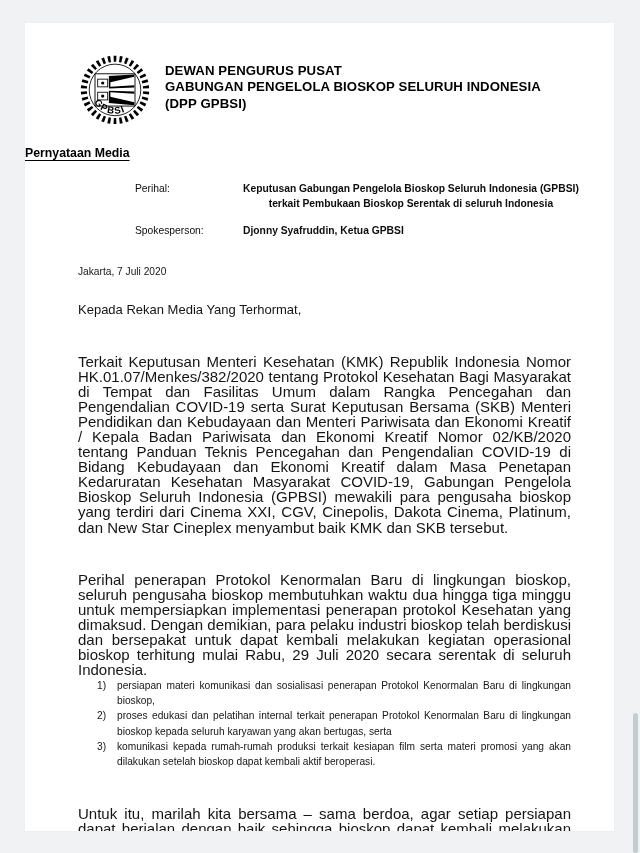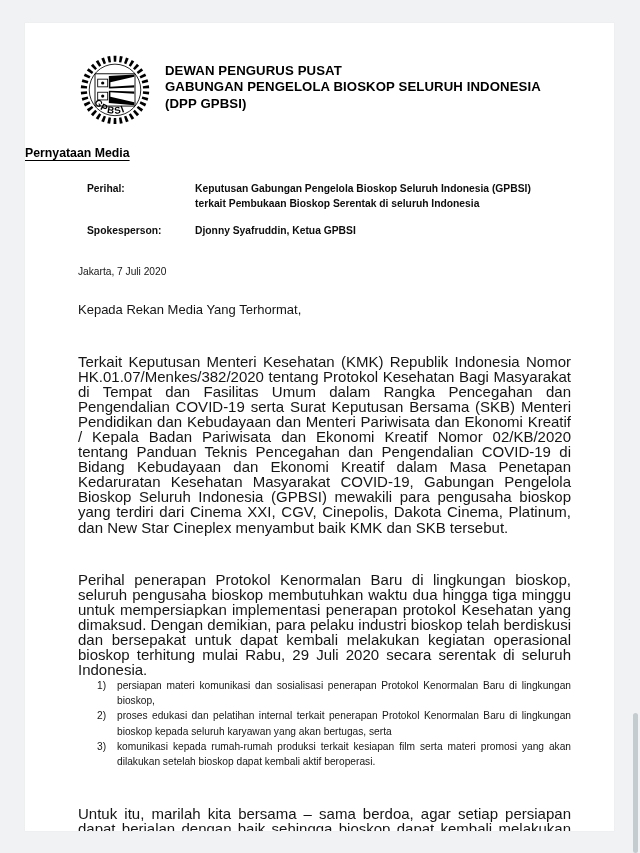--- a/index.html
+++ b/index.html
@@ -89,28 +89,29 @@
     font-size: 10.3px;
     color: #0d0d0d;
   }
   .meta-row {
     display: flex;
     margin-bottom: 13px;
   }
   .meta-label {
     width: 108px;
     flex: 0 0 108px;
-    font-weight: bold;
+    font-weight: normal;
     line-height: 14.5px;
+    margin-left: 48px;
   }
   .meta-value {
     font-weight: bold;
     line-height: 14.5px;
   }
-  .meta-value div { white-space: nowrap; }
+  .meta-value div { white-space: nowrap; text-align: center; }
 
   .datestamp {
     margin-left: 53px;
     margin-top: 27px;
     font-size: 10.2px;
     color: #151515;
   }
   .salutation {
     margin-left: 53px;
     margin-top: 25px;

